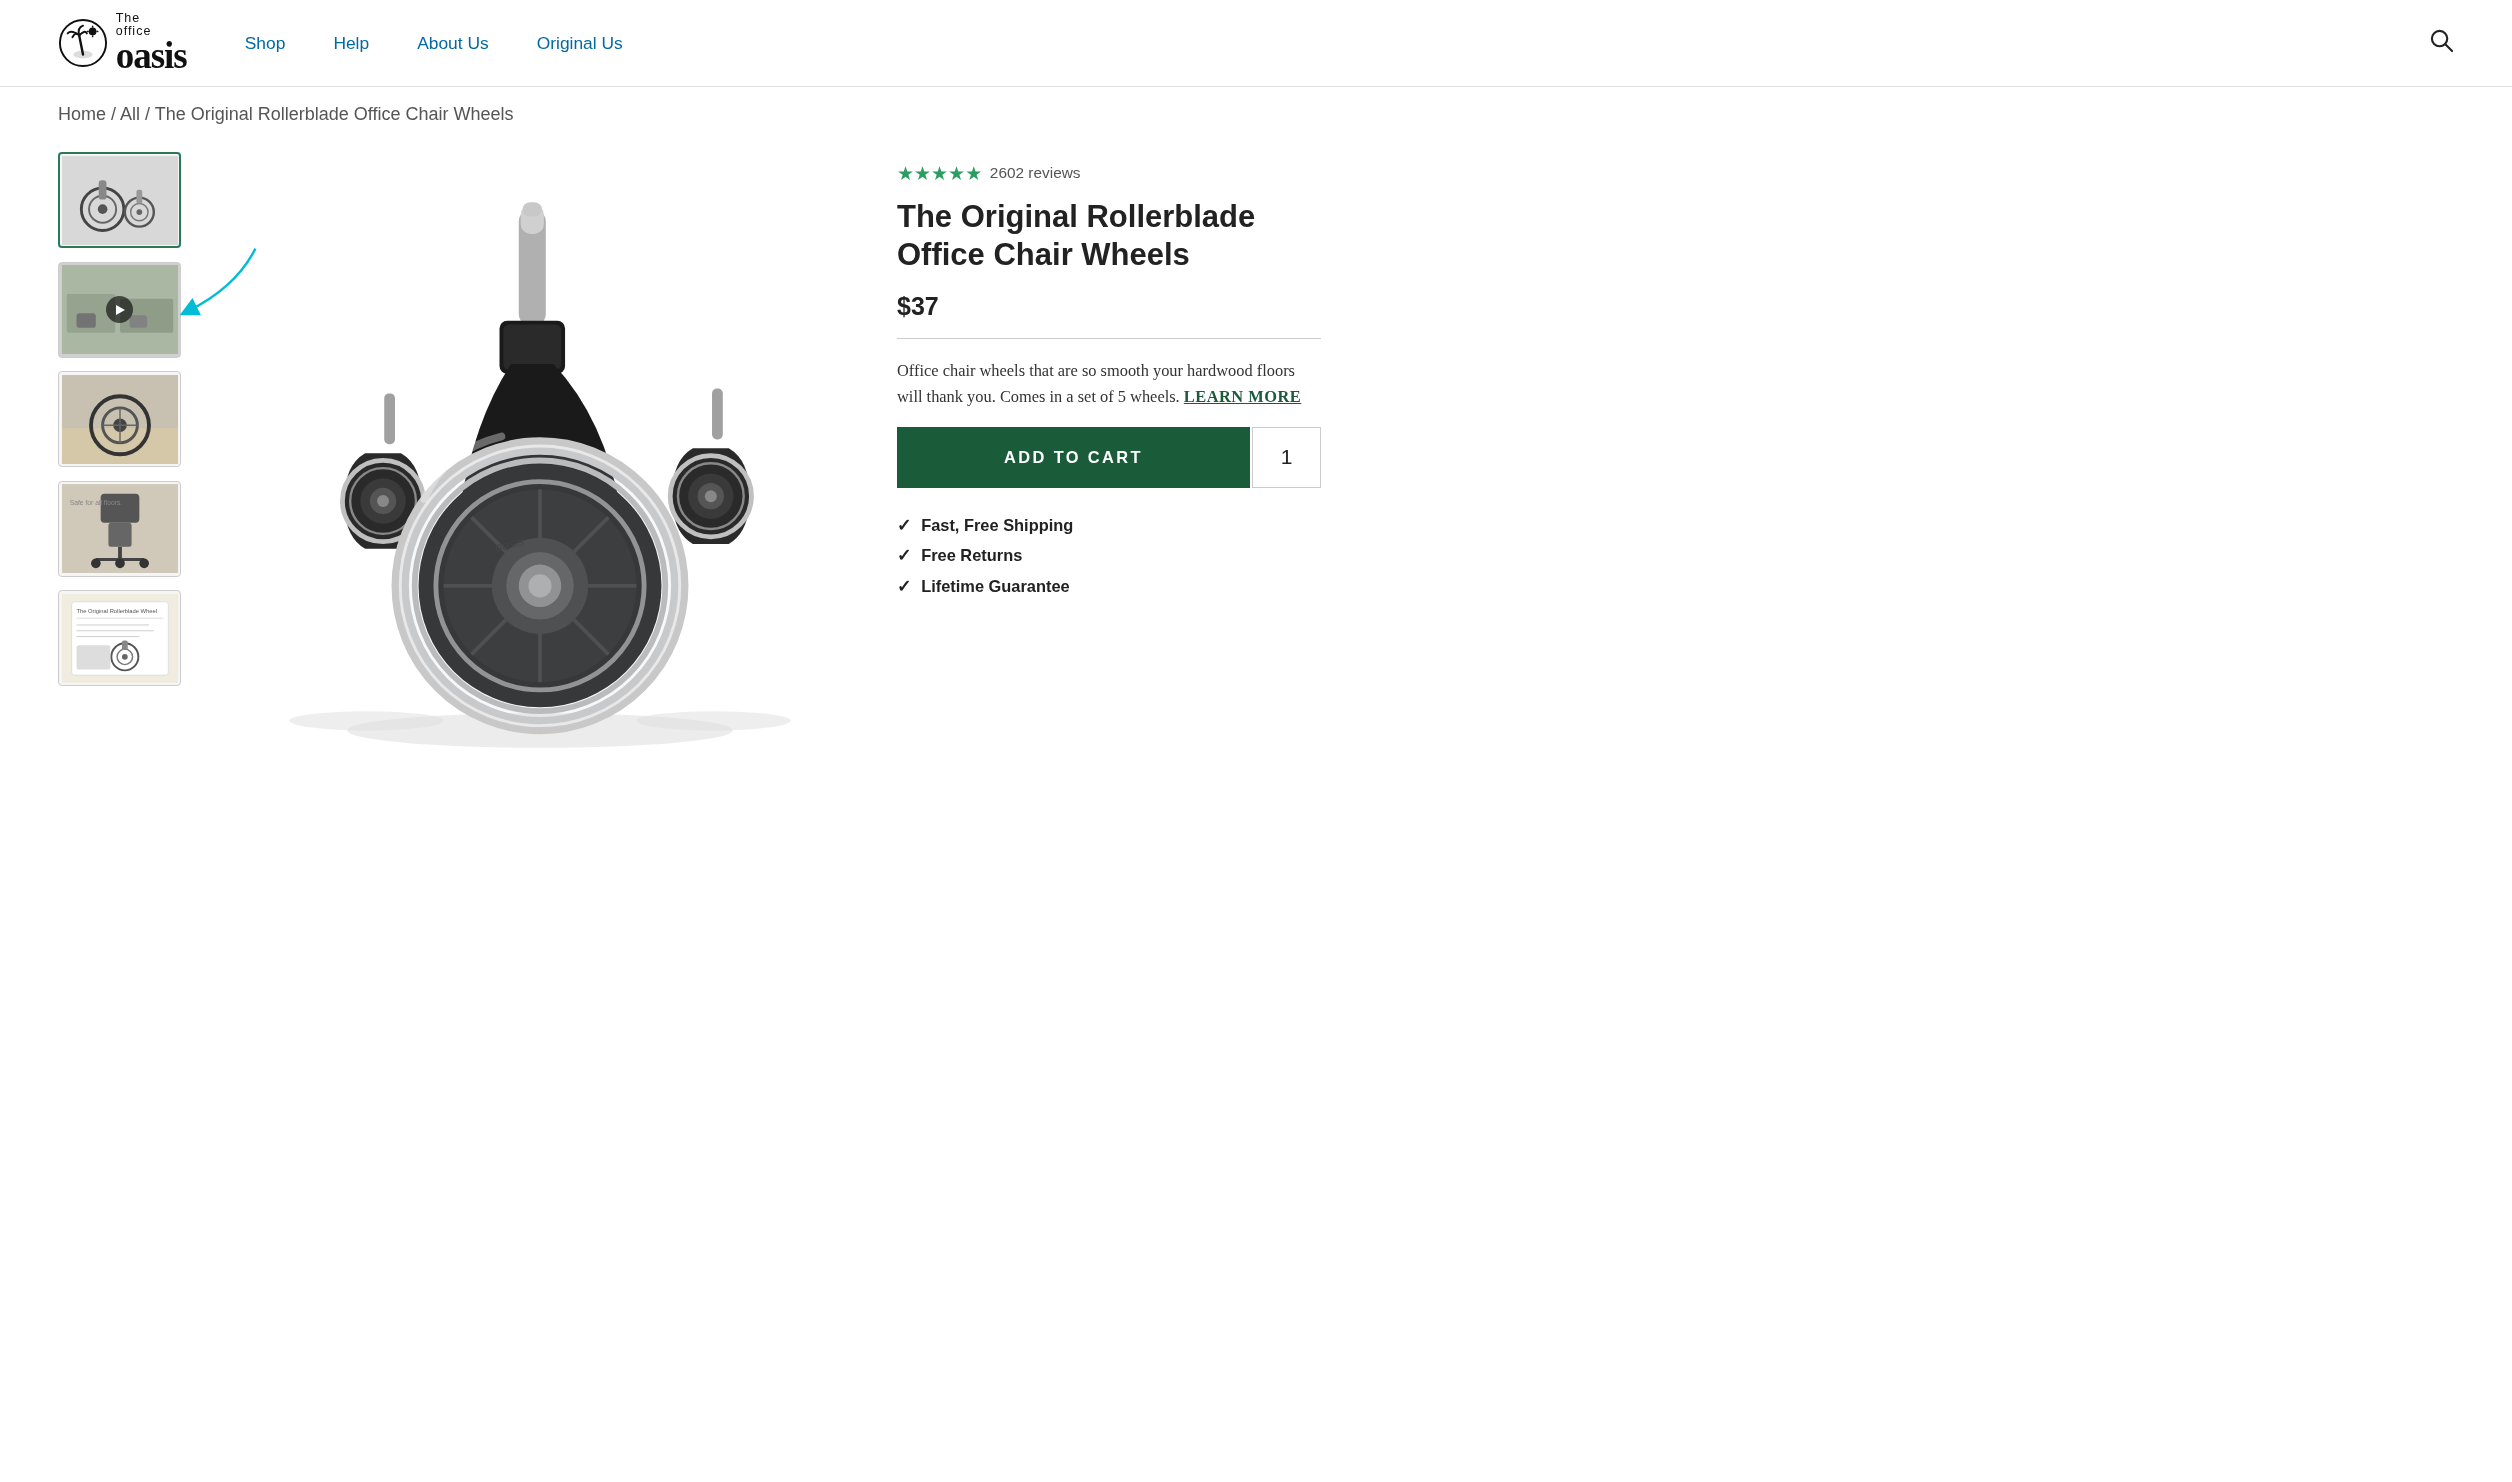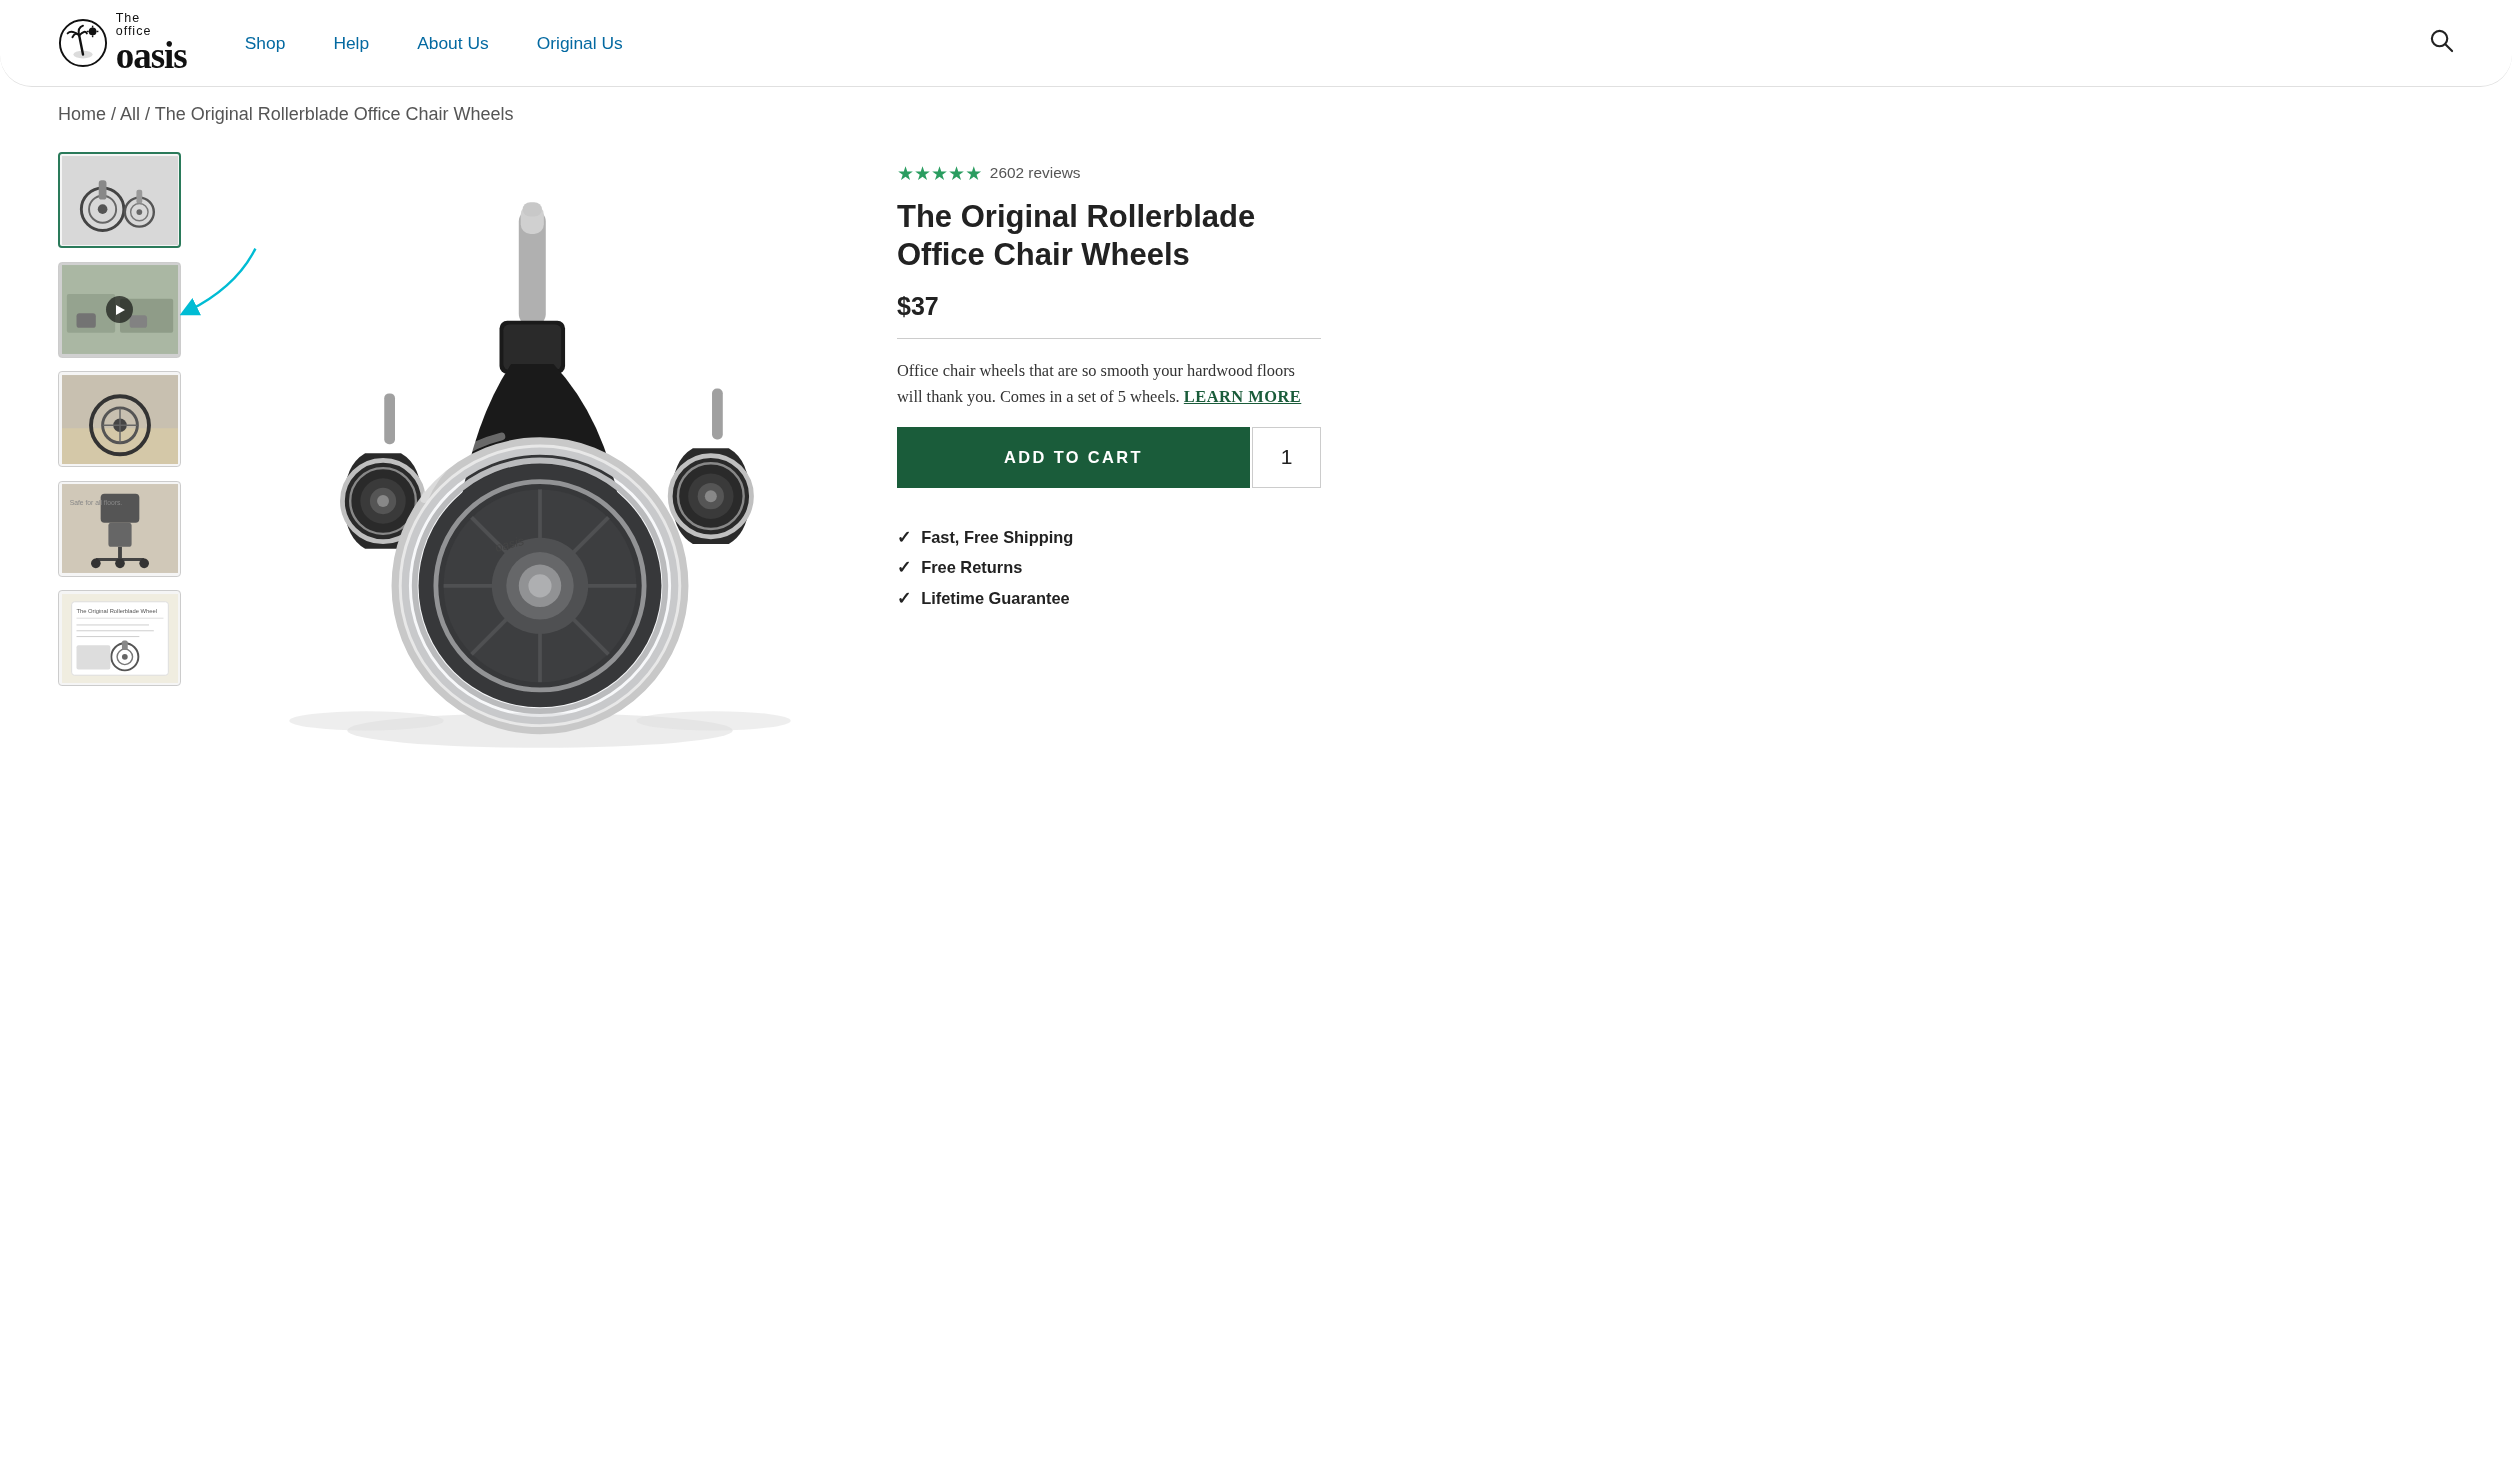--- a/index.html
+++ b/index.html
@@ -5,21 +5,20 @@
     * { margin: 0; padding: 0; box-sizing: border-box; }
     body { font-family: -apple-system, BlinkMacSystemFont, 'Segoe UI', Arial, sans-serif; background: #fff; color: #222; }
 
     
     .header {
       display: flex;
       align-items: center;
       padding: 0 58px;
       height: 87px;
       border-bottom: 1px solid #e0e0e0;
-      border-radius: 32px;
     }
     .logo-area {
       display: flex;
       align-items: center;
       gap: 7.7px;
       margin-right: 58px;
       text-decoration: none;
       color: #111;
     }
     .logo-icon {
@@ -194,21 +193,21 @@
     .learn-more {
       color: #1a5c3a;
       font-weight: 700;
       text-decoration: underline;
       font-size: 16.4px;
       letter-spacing: 0.5px;
     }
     .cart-row {
       display: flex;
       gap: 2px;
-      margin-bottom: 39px;
+      margin-bottom: 27px;
       align-items: stretch;
     }
     .add-to-cart-btn {
       flex: 1;
       background: #1a5c3a;
       color: #fff;
       border: none;
       font-size: 16.4px;
       font-weight: 700;
       letter-spacing: 2.4px;

